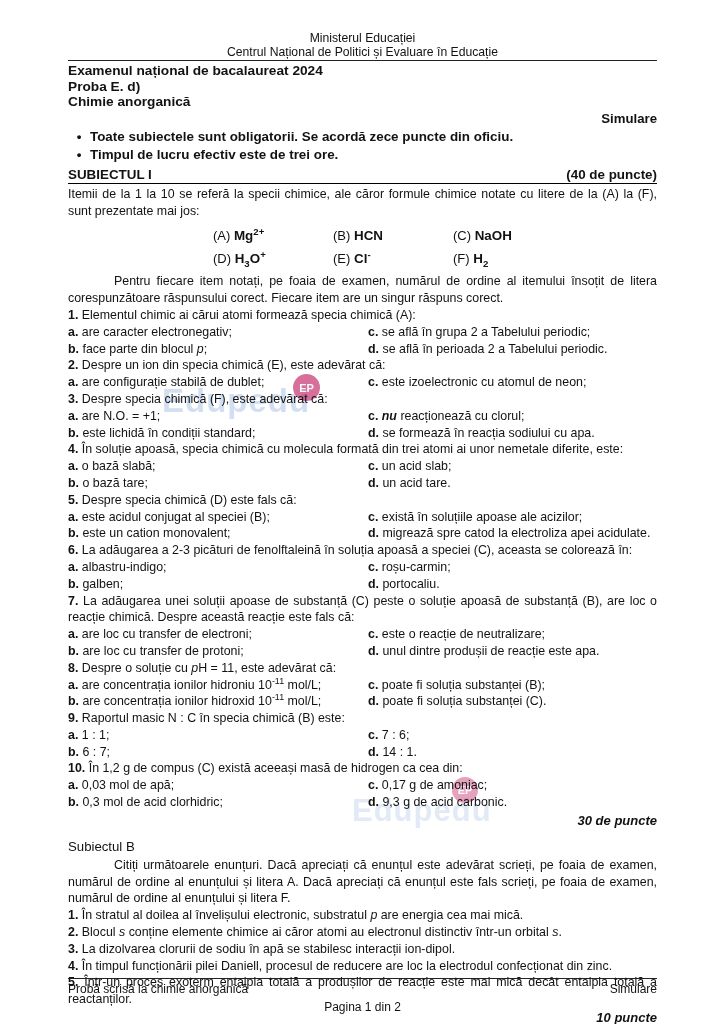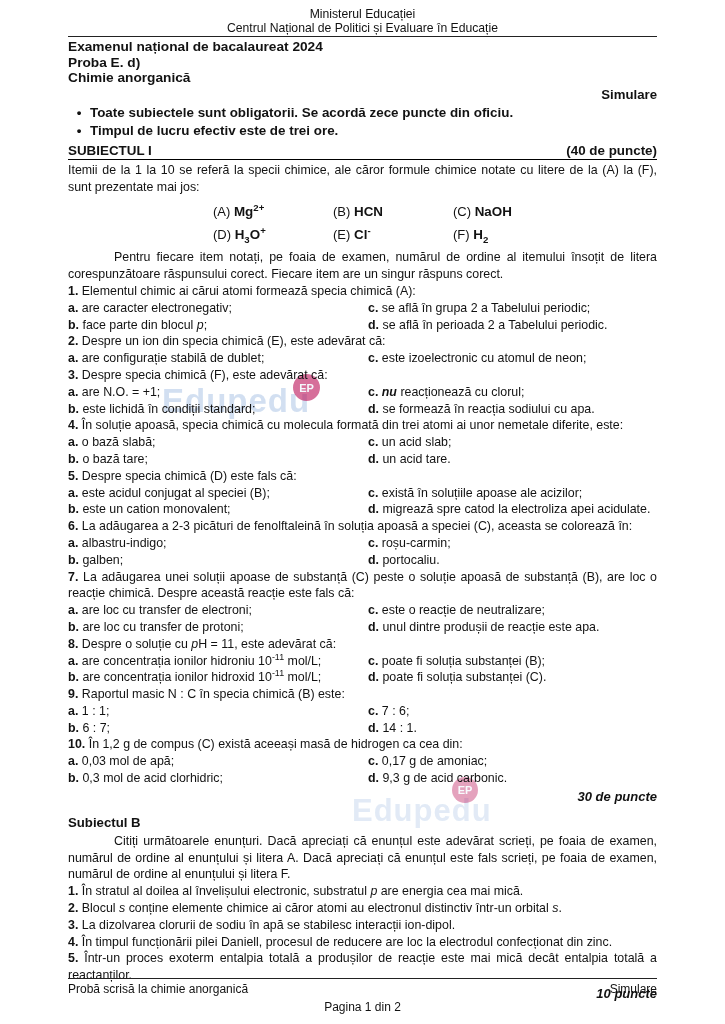--- a/index.html
+++ b/index.html
@@ -5,21 +5,21 @@
   html,body{margin:0;padding:0;}
   body{
     width:725px;height:1024px;background:#ffffff;color:#121212;
     font-family:"Liberation Sans", sans-serif;font-size:12.4px;
     position:relative;overflow:hidden;
     -webkit-font-smoothing:antialiased;
   }
   .page{position:relative;z-index:1;padding:7px 68px 0 68px;}
   
   .hdr{ text-align:center;font-size:12.2px;line-height:14px;
-        border-bottom:1.4px solid #222;padding-bottom:1px;}
+        border-bottom:1.4px solid #222;padding-bottom:1px;margin-top:24px;}
   .titles{font-weight:bold;font-size:13.7px;line-height:15.6px;margin-top:2px;}
   .variant{text-align:right;font-weight:bold;font-size:13.2px;line-height:15px;margin-top:1px;}
   
   .notices{margin-top:2px;font-weight:bold;font-size:13.4px;line-height:18px;}
   .notice{display:flex;}
   .notice .bullet{width:22px;text-align:center;flex:none;}
   
   .sbar{display:flex;justify-content:space-between;font-weight:bold;font-size:13.4px;
         border-bottom:1.7px solid #000;margin-top:3px;padding-bottom:0px;line-height:16px;}
   
@@ -32,21 +32,21 @@
   .f-cell b{font-size:13.4px;}
   sup,sub{font-size:0.72em;line-height:0;}
   
   .qblock{line-height:16.8px;}
   .q-text{text-align:justify;}
   .opt-row{display:flex;}
   .opt-l{width:300px;flex:none;padding-right:6px;box-sizing:border-box;}
   .opt-r{flex:1;}
   .pts{text-align:right;font-weight:bold;font-style:italic;font-size:13px;line-height:17px;margin-top:1px;}
   
-  .sB-title{font-weight:bold;font-size:13.2px;margin-top:9px;line-height:17px;}
+  .sB-title{font-weight:normal;font-size:13.2px;margin-top:9px;line-height:17px;}
   
   .footer{position:absolute;left:68px;right:68px;top:978px;z-index:1;
           border-top:1.4px solid #222;padding-top:3px;font-size:12px;}
   .footer-row{display:flex;justify-content:space-between;line-height:14px;}
   .footer-page{text-align:center;line-height:14px;margin-top:4px;}
   
   .wm{position:absolute;z-index:0;font-weight:bold;letter-spacing:1px;
       font-family:"Liberation Sans", sans-serif;color:#b7cde9;}
   .wm-badge{position:absolute;z-index:0;border-radius:50%;
       background:#be185d;color:#eef4fb;display:flex;align-items:center;justify-content:center;

